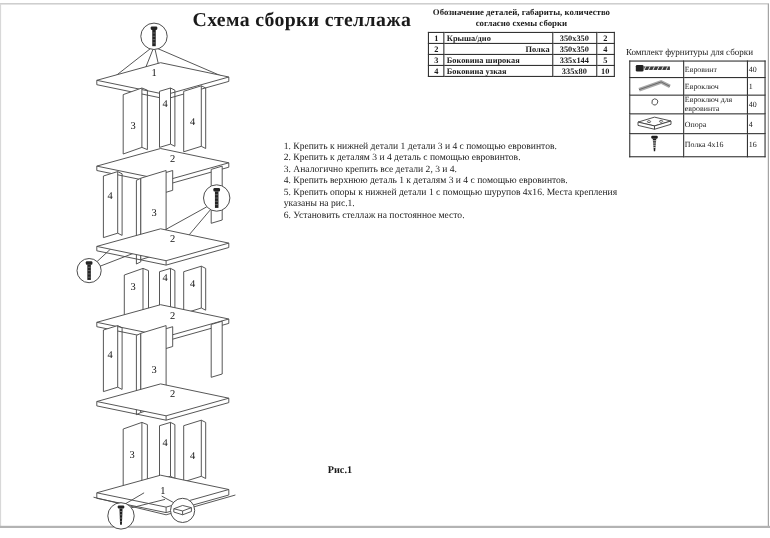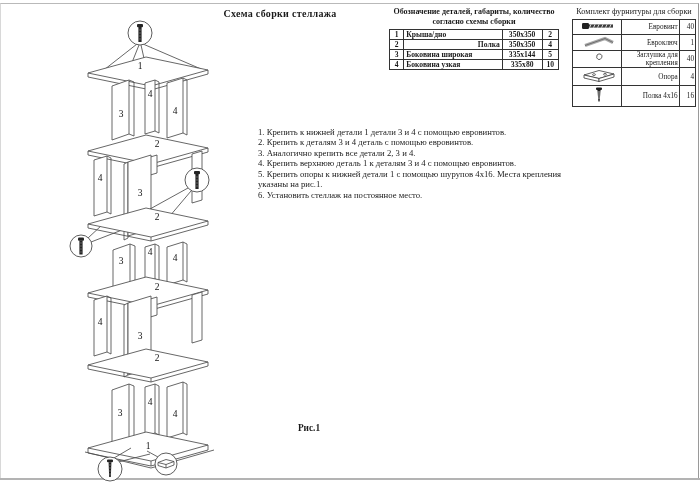--- a/index.html
+++ b/index.html
@@ -1,37 +1,37 @@
 <!DOCTYPE html>
 <html><head>
 <meta charset="utf-8">
 <style>
   html,body{margin:0;padding:0;background:#fff;}
   .sheet{position:relative;width:700px;height:489px;background:#fff;overflow:hidden;
          font-family:"Liberation Serif","DejaVu Serif",serif;color:#1a1a1a;}
   .frame{position:absolute;left:0;top:3px;width:697px;height:475px;
          border-top:1px solid #b9b9b9;border-right:1px solid #9a9a9a;border-left:1px solid #d8d8d8;}
   .bottom-line{position:absolute;left:0;top:478px;width:700px;height:2px;background:#b3b3b3;}
-  .page-title{position:absolute;left:175px;top:8px;width:210px;text-align:center;
-              font-size:10px;font-weight:bold;letter-spacing:.3px;}
+  .page-title{position:absolute;left:175px;top:8px;width:210px;text-align:left;
+              font-size:18px;font-weight:bold;letter-spacing:.3px;}
   
   .parts-block{position:absolute;left:378px;top:7px;width:192px;font-weight:bold;}
   .parts-title{font-size:8px;text-align:center;line-height:9.5px;}
   table{border-collapse:collapse;}
   .parts-table{width:170px;margin:3px auto 0 auto;}
   .parts-table td{border:1px solid #333;font-size:7.6px;height:9px;padding:0 2px;line-height:9px;}
   .parts-table .c-num{width:10px;text-align:center;}
   .parts-table .c-name{width:102px;text-align:left;}
   .parts-table .c-size{width:36px;text-align:center;}
   .parts-table .c-qty{width:12px;text-align:center;}
   
   .hw-block{position:absolute;left:569px;top:7px;width:130px;}
-  .hw-title{font-size:8.2px;text-align:center;}
+  .hw-title{font-size:8.2px;margin-top:36px;}
   .hw-table{width:124px;margin:3px 0 0 3px;}
-  .hw-table td{border:1px solid #333;font-size:7.2px;padding:0 1px;line-height:8px;text-align:right;}
+  .hw-table td{border:1px solid #333;font-size:7.2px;padding:0 1px;line-height:8px;text-align:left;}
   .hw-table .h-icon{width:46px;}
   .hw-table .h-name{width:58px;}
   .hw-table .h-qty{width:14px;}
   .hw-table tr{height:14px;}
   
   .instructions{position:absolute;left:258px;top:127px;width:330px;font-size:8.7px;line-height:10.45px;}
   
   .fig-square{position:absolute;left:283px;top:360px;width:52px;height:52px;border:1.6px solid #3c3c3c;}
   .fig-label{position:absolute;left:0;top:17px;width:100%;text-align:center;font-size:8.6px;}
   .bracket{position:absolute;width:11px;height:11px;border:1px dashed #2c2c2c;}
@@ -117,21 +117,21 @@
           </td>
           <td class="h-name">Евроключ</td>
           <td class="h-qty">1</td>
         </tr>
         <tr style="height:17px;">
           <td class="h-icon">
             <svg class="hwicon" width="42" height="14" viewBox="0 0 42 14">
               <path class="ol" d="M19,4 q2,-2 4,-0.6 q1.8,1.2 0.6,3.4 q-1.2,2.4 -3.4,1.6 q-2.4,-0.8 -1.2,-4.4 Z"></path>
             </svg>
           </td>
-          <td class="h-name">Заглушка для крепления</td>
+          <td class="h-name">Евроключ для евровинта</td>
           <td class="h-qty">40</td>
         </tr>
         <tr style="height:16px;">
           <td class="h-icon">
             <svg class="hwicon" width="42" height="15" viewBox="0 0 42 15">
               <path class="ol" d="M6,7 L21,2.5 L36,6 L21,10.5 Z"></path>
               <path class="ol" d="M6,7 L6,10 L21,13.5 L21,10.5 Z"></path>
               <path class="ol" d="M21,13.5 L36,9 L36,6 L21,10.5 Z"></path>
               <ellipse cx="16" cy="6.6" rx="1.5" ry=".9" fill="none" stroke="#3a3a3a" stroke-width=".7"></ellipse>
               <ellipse cx="27" cy="6.3" rx="1.5" ry=".9" fill="none" stroke="#3a3a3a" stroke-width=".7"></ellipse>

